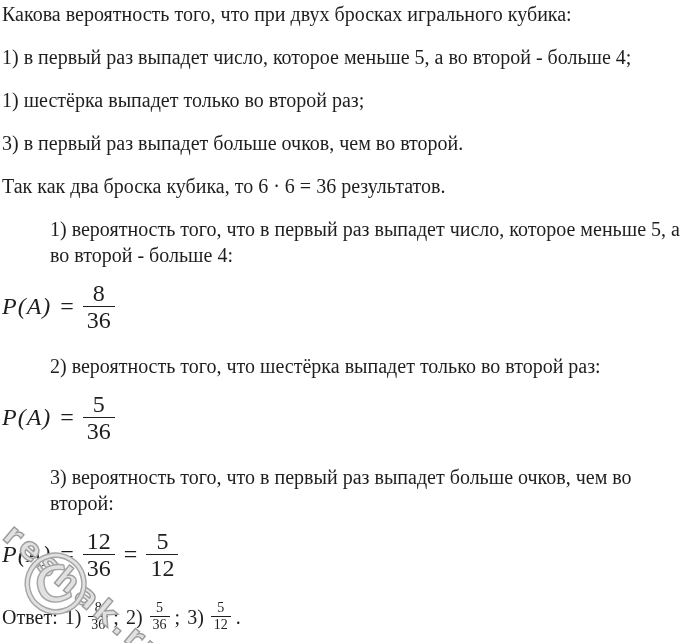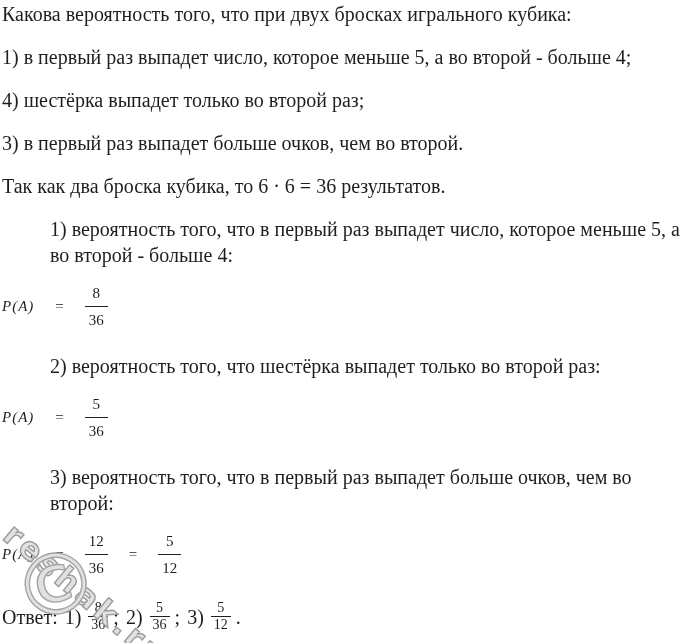--- a/index.html
+++ b/index.html
@@ -16,23 +16,23 @@
     font-size: 20px;
   }
   .para {
     margin: 0 0 17px 0;
     line-height: 26px;
   }
   .step-label { margin-bottom: 0; margin-left: 48px; }
   .formula {
     display: flex;
     align-items: center;
-    gap: 21px;
+    gap: 9px;
     margin: 13px 0 21px 0;
-    font-size: 15px;
+    font-size: 24px;
   }
   .math-lhs {
     font-style: italic;
     letter-spacing: 1px;
   }
   .math-eq { font-style: normal; }
   .frac {
     display: inline-flex;
     flex-direction: column;
     align-items: stretch;
@@ -109,21 +109,21 @@
   }
 </style>
 </head>
 <body>
 
 <div class="content">
 
   <p class="para">Какова вероятность того, что при двух бросках игрального кубика:</p>
 
   <p class="para">1) в первый раз выпадет число, которое меньше 5, а во второй - больше 4;</p>
-  <p class="para">4) шестёрка выпадет только во второй раз;</p>
+  <p class="para">1) шестёрка выпадет только во второй раз;</p>
   <p class="para">3) в первый раз выпадет больше очков, чем во второй.</p>
 
 
   <p class="para">Так как два броска кубика, то 6 · 6 = 36 результатов.</p>
 
   <p class="para step-label">1) вероятность того, что в первый раз выпадет число, которое меньше 5, а во второй - больше 4:</p>
   <div class="formula">
     <span class="math-lhs">P(A)</span>
     <span class="math-eq">=</span>
     <span class="frac">

